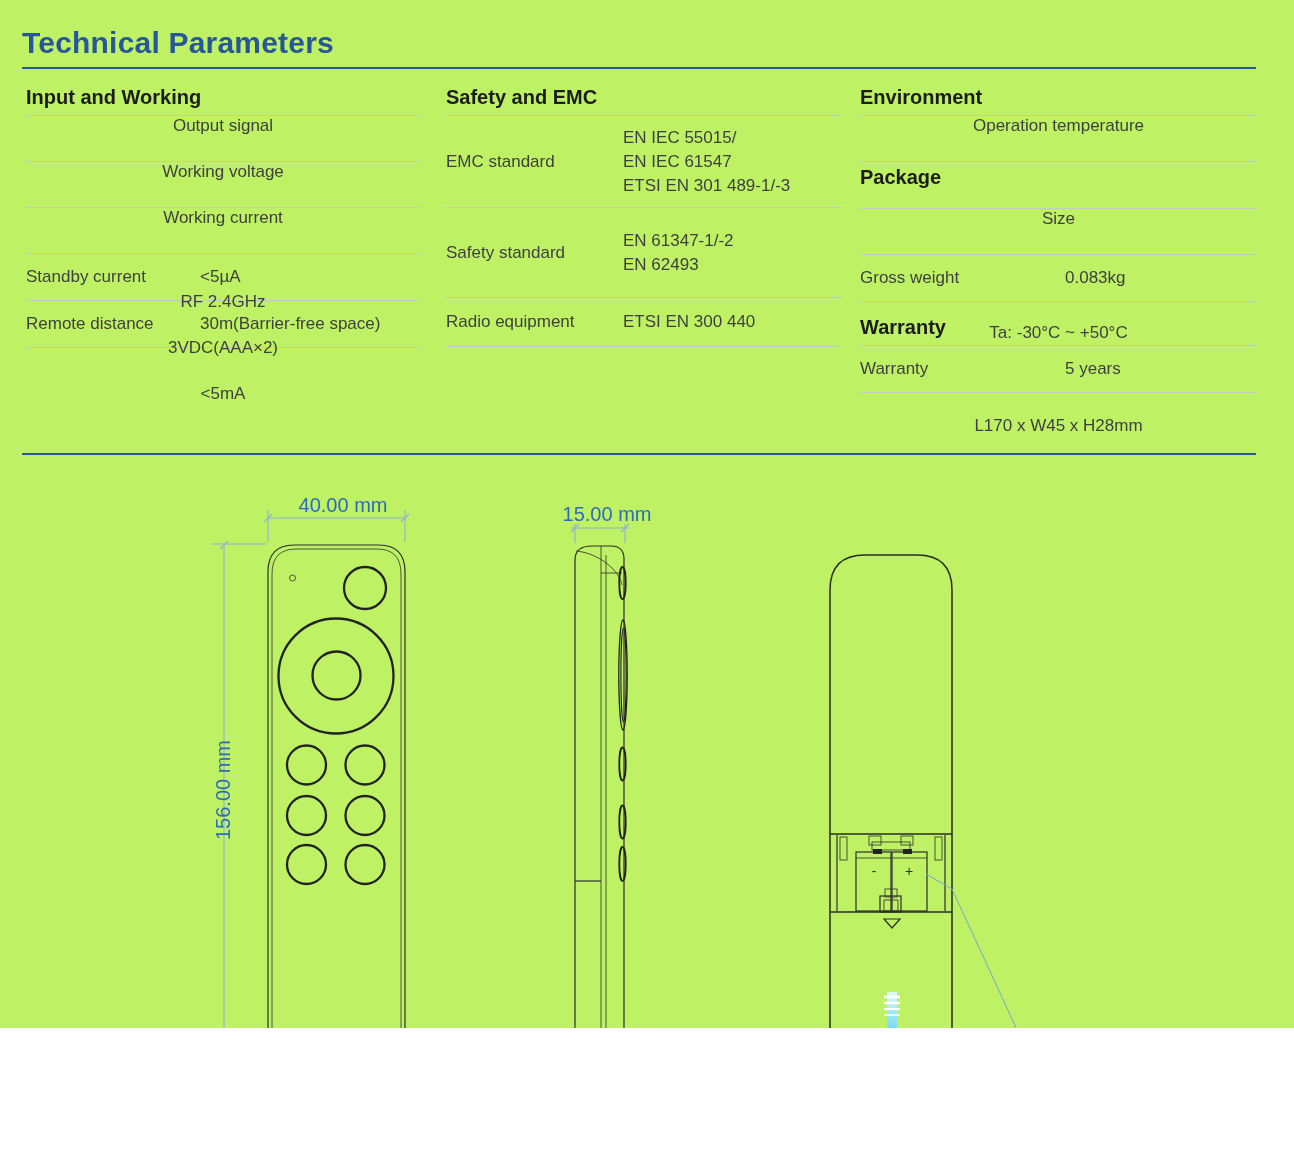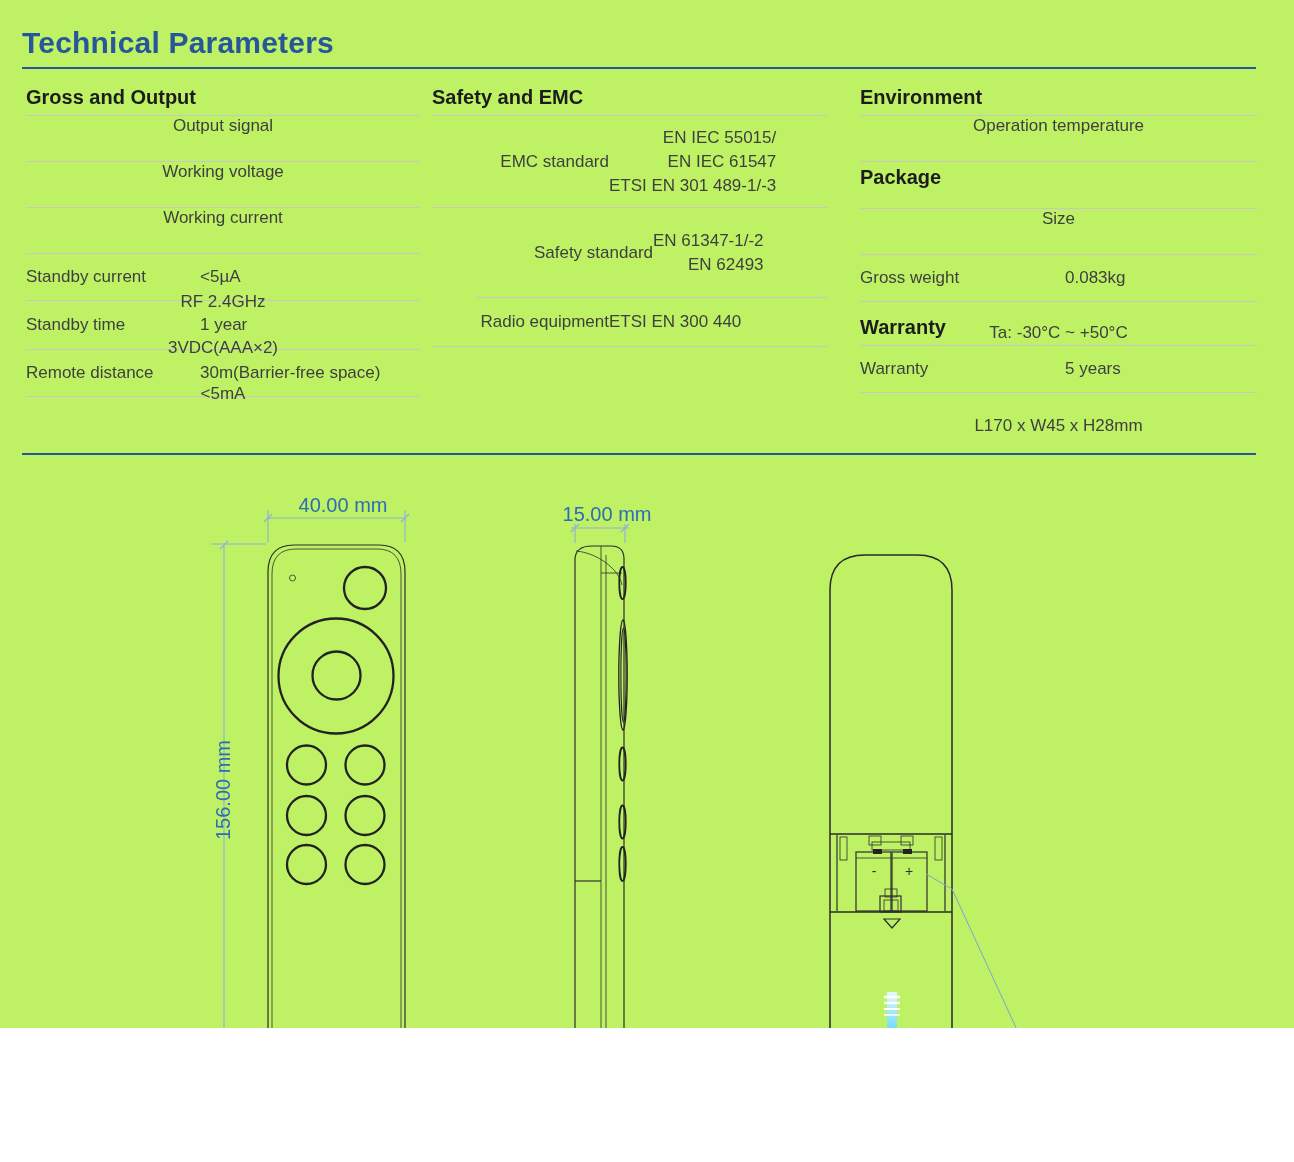--- a/index.html
+++ b/index.html
@@ -6,31 +6,31 @@
   .page{position:relative;width:1294px;height:1028px;background:#bef264;
         font-family:"Liberation Sans",sans-serif;color:#3f3f3f;overflow:hidden;}
 
   .title{position:absolute;left:22px;font-size:30px;font-weight:700;color:#28569B;letter-spacing:.2px;}
   #title1{top:26px;} #title2{top:410px;}
   .rule{position:absolute;left:22px;width:1234px;height:2px;background:#28569B;}
   #rule1{top:67px;} #rule2{top:453px;}
 
   .col{position:absolute;top:80px;}
   #col1{left:26px;width:394px;}
-  #col2{left:432px;width:396px;text-align:right;}
+  #col2{left:446px;width:396px;}
   #col3{left:860px;width:397px;}
 
   .sech{height:35px;display:flex;align-items:center;font-size:20px;font-weight:700;
         color:#1c1c1c;border-bottom:1px solid #c7c7c7;}
   .sech.tall{height:47px;align-items:flex-end;padding-bottom:19px;box-sizing:border-box;}
   .sech.tall2{height:44px;align-items:flex-end;padding-bottom:6px;box-sizing:border-box;}
 
   .row{display:flex;align-items:center;border-bottom:1px solid #c7c7c7;font-size:17px;color:#3f3f3f;}
   .h45{height:45px;flex-direction:column;} .h46{height:46px;} .h47{height:47px;} .h48{height:48px;}
-  .h89{height:89px;margin-left:44px;} .h91{height:91px;}
+  .h89{height:89px;} .h91{height:91px;}
   .lbl{flex:0 0 174px;}
   #col2 .lbl{flex:0 0 177px;}
   #col3 .lbl{flex:0 0 205px;}
   .val{white-space:pre-line;line-height:24px;}
 
   .dim{position:absolute;font-size:20px;font-weight:500;color:#2E6CB8;white-space:nowrap;
        transform:translate(-50%,-50%);}
   .dim.vert{transform:translate(-50%,-50%) rotate(-90deg);}
 
   .batlabel{position:absolute;left:1030px;top:1092px;transform:translate(-50%,-50%);
@@ -47,40 +47,36 @@
 </style>
 </head>
 <body>
 
 <div class="page">
 
   <div class="title" id="title1">Technical Parameters</div>
   <div class="rule" id="rule1"></div>
 
   <div class="col" id="col1">
-    <div class="sech">Gross and Output</div>
+    <div class="sech">Input and Working</div>
     <div class="row h45">
       <span class="lbl">Output signal</span>
       <span class="val">RF 2.4GHz</span>
     </div>
     <div class="row h45">
       <span class="lbl">Working voltage</span>
       <span class="val">3VDC(AAA×2)</span>
     </div>
     <div class="row h45">
       <span class="lbl">Working current</span>
       <span class="val">&lt;5mA</span>
     </div>
     <div class="row h46">
       <span class="lbl">Standby current</span>
       <span class="val">&lt;5µA</span>
-    </div>
-    <div class="row h48">
-      <span class="lbl">Standby time</span>
-      <span class="val">1 year</span>
     </div>
     <div class="row h46">
       <span class="lbl">Remote distance</span>
       <span class="val">30m(Barrier-free space)</span>
     </div>
   </div>
 
   <div class="col" id="col2">
     <div class="sech">Safety and EMC</div>
     <div class="row h91">

